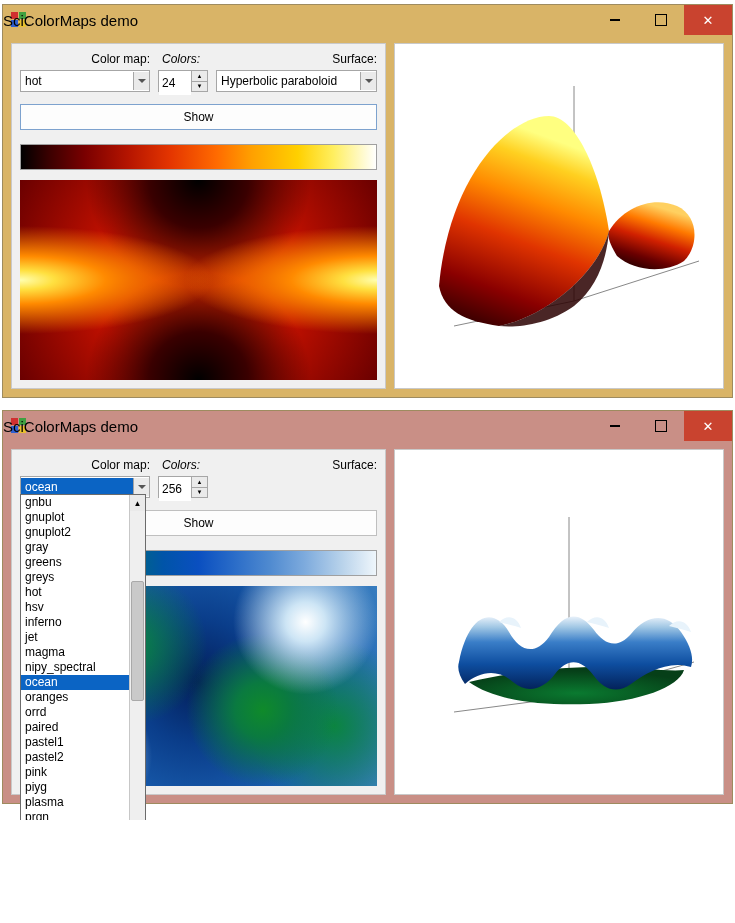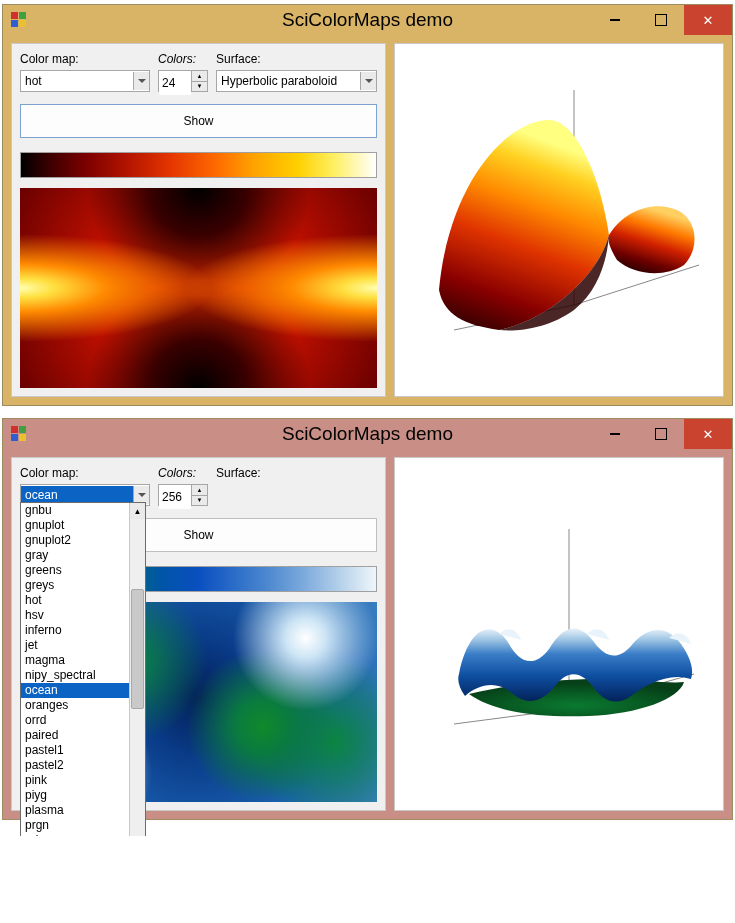--- a/index.html
+++ b/index.html
@@ -25,22 +25,21 @@
   .tb-yellow { background: #d9b467; }
   .tb-rose   { background: #c98f86; }
   .titlebar .icon {
     width: 16px; height: 16px;
     display: inline-flex; align-items: center; justify-content: center;
     margin-right: 6px;
   }
   .titlebar .title {
     position: absolute;
     left: 0; right: 0;
-    text-align: center;
-    font-size: 19px;
+    font-size: 15px;
     color: #000;
     pointer-events: none;
   }
   .titlebar .controls {
     position: absolute;
     right: 0; top: 0; bottom: 0;
     display: flex;
     align-items: stretch;
   }
   .tbtn {
@@ -76,21 +75,21 @@
     flex:1;
     position:relative;
   }
   .right-panel{
     background:#fff;
     border:1px solid #c9c9c9;
     flex:0 0 330px;
     display:flex;align-items:center;justify-content:center;
     padding:4px;
   }
-  .row-labels{display:flex;gap:8px;}
+  .row-labels{display:flex;text-align:right;}
   .lbl{font-size:12px;color:#000;}
   .lbl1{flex:0 0 130px;}
   .lbl2{flex:0 0 50px;font-style:italic;}
   .lbl3{flex:1;}
   .row-inputs{display:flex;gap:8px;margin-top:4px;align-items:center;}
   .combo{
     flex:0 0 130px;height:22px;
     border:1px solid #a6a6a6;background:#fff;
     display:flex;align-items:center;padding:0 4px;
     justify-content:space-between;
@@ -109,21 +108,21 @@
     flex:0 0 50px;height:22px;display:flex;border:1px solid #a6a6a6;background:#fff;
   }
   .spinner input{
     border:none;width:32px;font-size:12px;padding:12px 3px;outline:none;
   }
   .sp-btns{display:flex;flex-direction:column;flex:0 0 16px;border-left:1px solid #a6a6a6;}
   .sp-btn{flex:1;display:flex;align-items:center;justify-content:center;font-size:6px;background:#eaeaea;}
   .sp-btn+.sp-btn{border-top:1px solid #a6a6a6;}
   .combo2{flex:1;}
   .btn-show{
-    margin-top:12px;height:34px;width:100%;
+    margin-top:12px;height:26px;width:100%;
     background:#fdfdfd;border:1px solid #7da2ce;color:#000;font-size:12px;
     display:flex;align-items:center;justify-content:center;
   }
   .btn-show.plain{border-color:#bfbfbf;}
   .strip{
     margin-top:14px;height:26px;width:100%;border:1px solid #a0a0a0;
   }
   .grad-hot{
     background: linear-gradient(90deg,
       #000000 0%, #3b0000 8%, #7a0000 18%, #b41400 30%,

